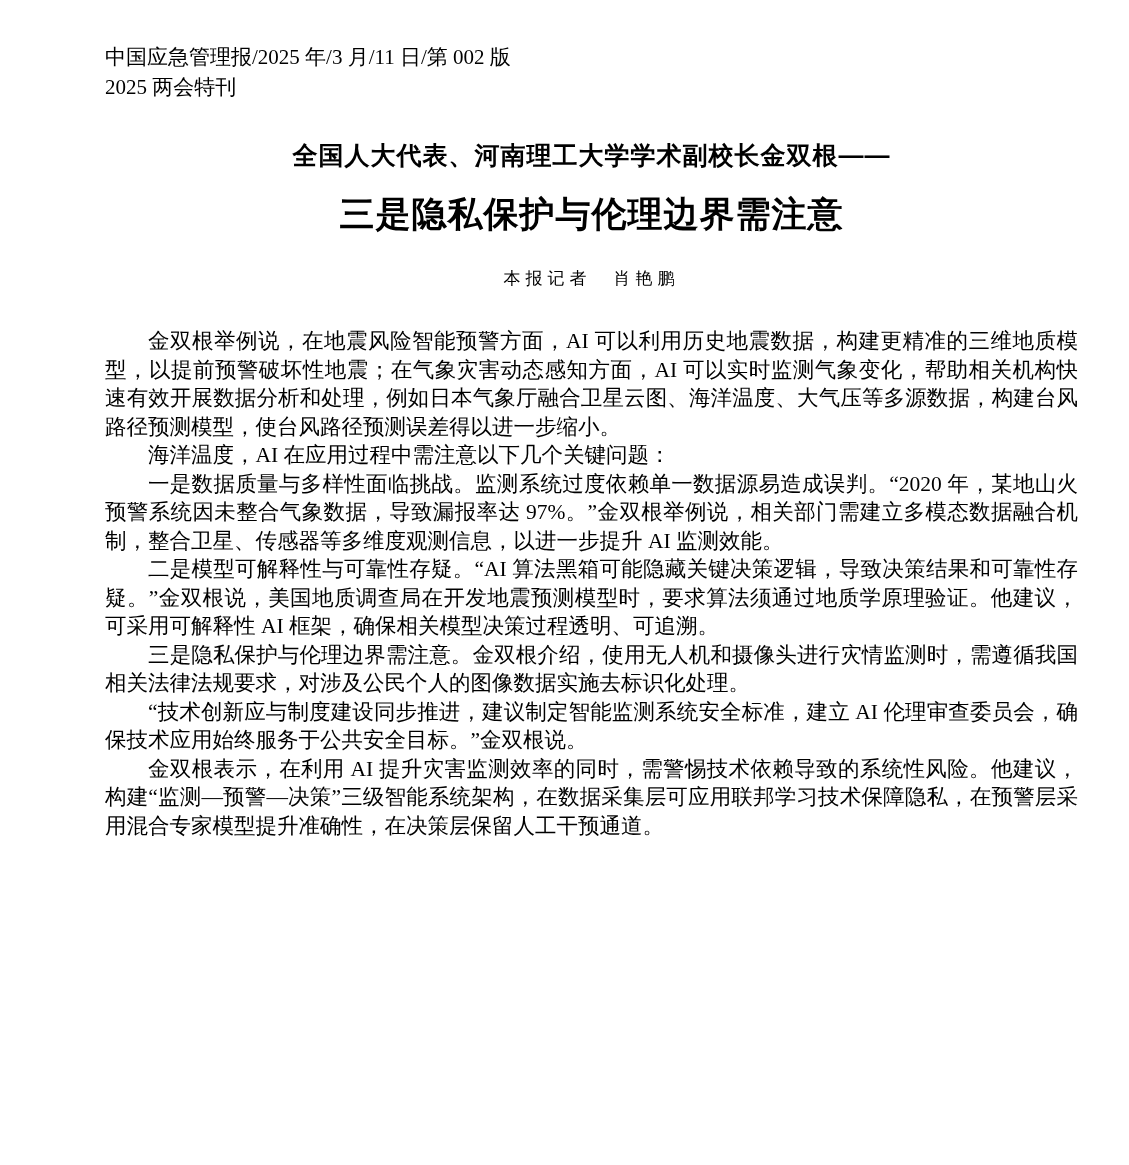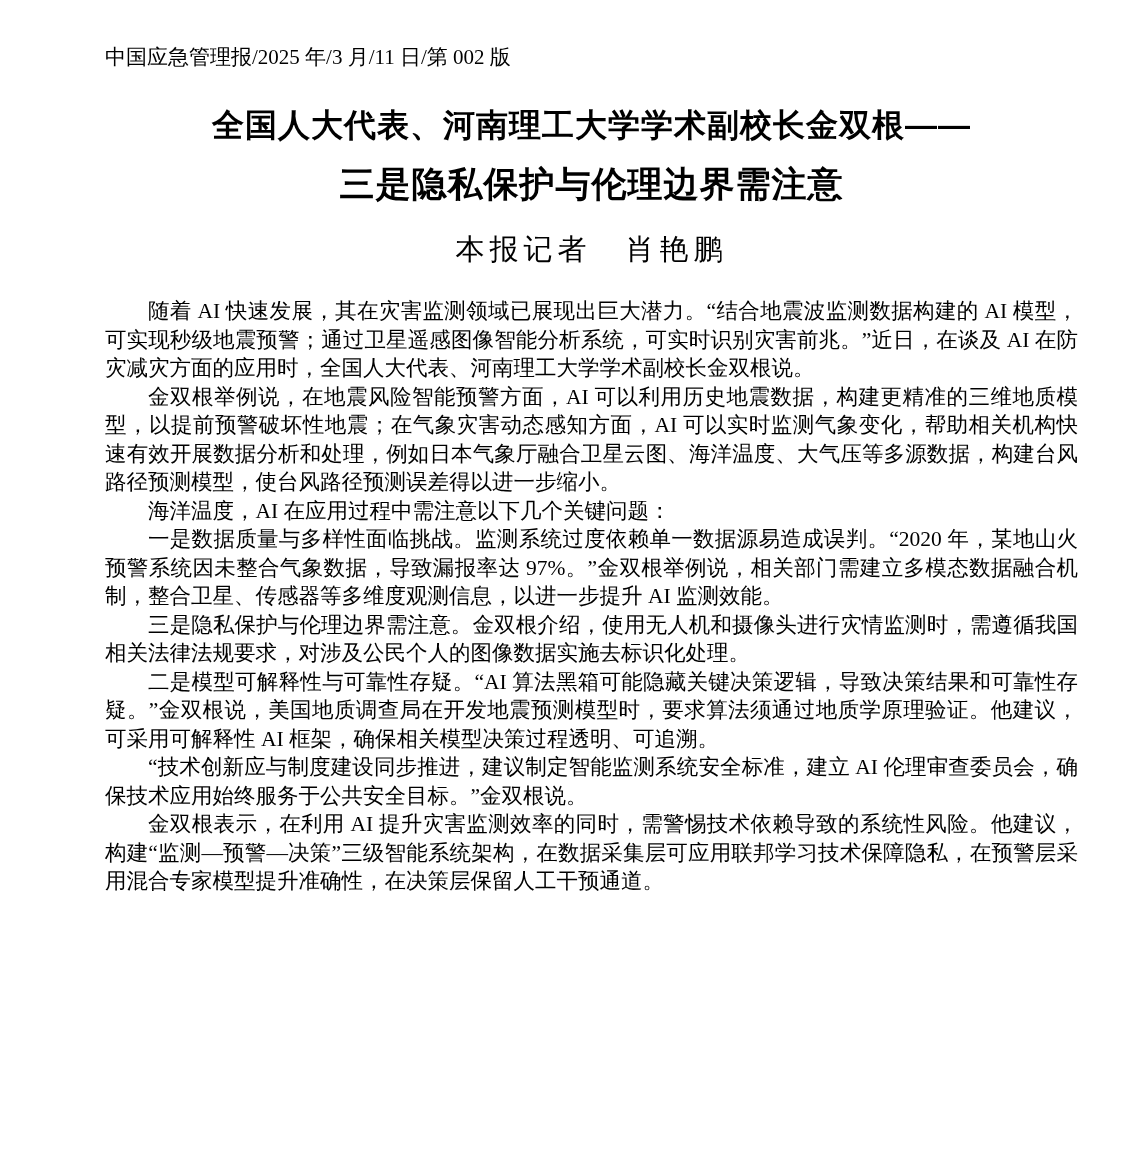--- a/index.html
+++ b/index.html
@@ -22,37 +22,37 @@
   .masthead {
     font-size: 21px;
     line-height: 30px;
     text-align: left;
   }
   .masthead .line { white-space: nowrap; }
   .kicker {
     margin: 36px 0 0 0;
     font-family: "Liberation Sans", "DejaVu Sans", sans-serif;
     font-weight: 700;
-    font-size: 32px;
+    font-size: 25px;
     line-height: 34px;
     text-align: center;
     letter-spacing: 1px;
   }
   .headline {
     margin: 18px 0 0 0;
     font-family: "Liberation Sans", "DejaVu Sans", sans-serif;
     font-weight: 700;
     font-size: 35px;
     line-height: 48px;
     text-align: center;
     letter-spacing: 1px;
   }
   .byline {
     margin: 24px 0 0 0;
-    font-size: 29px;
+    font-size: 17px;
     line-height: 34px;
     text-align: center;
     letter-spacing: 5px;
   }
   .article-body {
     margin-top: 31px;
     font-size: 21.5px;
     line-height: 28.5px;
     text-align: justify;
   }
@@ -62,32 +62,32 @@
     text-indent: 2em;
   }
 </style>
 </head>
 <body>
 
 <div class="page">
 
   <header class="masthead">
     <div class="line">中国应急管理报/2025 年/3 月/11 日/第 002 版</div>
+    <div class="line">2025 两会特刊</div>
   </header>
 
   <h2 class="kicker">全国人大代表、河南理工大学学术副校长金双根——</h2>
 
   <h1 class="headline">三是隐私保护与伦理边界需注意</h1>
 
   <div class="byline">本报记者　肖艳鹏</div>
 
   <main class="article-body">
-    <p>随着 AI 快速发展，其在灾害监测领域已展现出巨大潜力。“结合地震波监测数据构建的 AI 模型，可实现秒级地震预警；通过卫星遥感图像智能分析系统，可实时识别灾害前兆。”近日，在谈及 AI 在防灾减灾方面的应用时，全国人大代表、河南理工大学学术副校长金双根说。</p>
     <p>金双根举例说，在地震风险智能预警方面，AI 可以利用历史地震数据，构建更精准的三维地质模型，以提前预警破坏性地震；在气象灾害动态感知方面，AI 可以实时监测气象变化，帮助相关机构快速有效开展数据分析和处理，例如日本气象厅融合卫星云图、海洋温度、大气压等多源数据，构建台风路径预测模型，使台风路径预测误差得以进一步缩小。</p>
     <p>海洋温度，AI 在应用过程中需注意以下几个关键问题：</p>
     <p>一是数据质量与多样性面临挑战。监测系统过度依赖单一数据源易造成误判。“2020 年，某地山火预警系统因未整合气象数据，导致漏报率达 97%。”金双根举例说，相关部门需建立多模态数据融合机制，整合卫星、传感器等多维度观测信息，以进一步提升 AI 监测效能。</p>
+    <p>二是模型可解释性与可靠性存疑。“AI 算法黑箱可能隐藏关键决策逻辑，导致决策结果和可靠性存疑。”金双根说，美国地质调查局在开发地震预测模型时，要求算法须通过地质学原理验证。他建议，可采用可解释性 AI 框架，确保相关模型决策过程透明、可追溯。</p>
     <p>三是隐私保护与伦理边界需注意。金双根介绍，使用无人机和摄像头进行灾情监测时，需遵循我国相关法律法规要求，对涉及公民个人的图像数据实施去标识化处理。</p>
-    <p>二是模型可解释性与可靠性存疑。“AI 算法黑箱可能隐藏关键决策逻辑，导致决策结果和可靠性存疑。”金双根说，美国地质调查局在开发地震预测模型时，要求算法须通过地质学原理验证。他建议，可采用可解释性 AI 框架，确保相关模型决策过程透明、可追溯。</p>
     <p>“技术创新应与制度建设同步推进，建议制定智能监测系统安全标准，建立 AI 伦理审查委员会，确保技术应用始终服务于公共安全目标。”金双根说。</p>
     <p>金双根表示，在利用 AI 提升灾害监测效率的同时，需警惕技术依赖导致的系统性风险。他建议，构建“监测—预警—决策”三级智能系统架构，在数据采集层可应用联邦学习技术保障隐私，在预警层采用混合专家模型提升准确性，在决策层保留人工干预通道。</p>
   </main>
 
 </div>
 
 </body></html>

